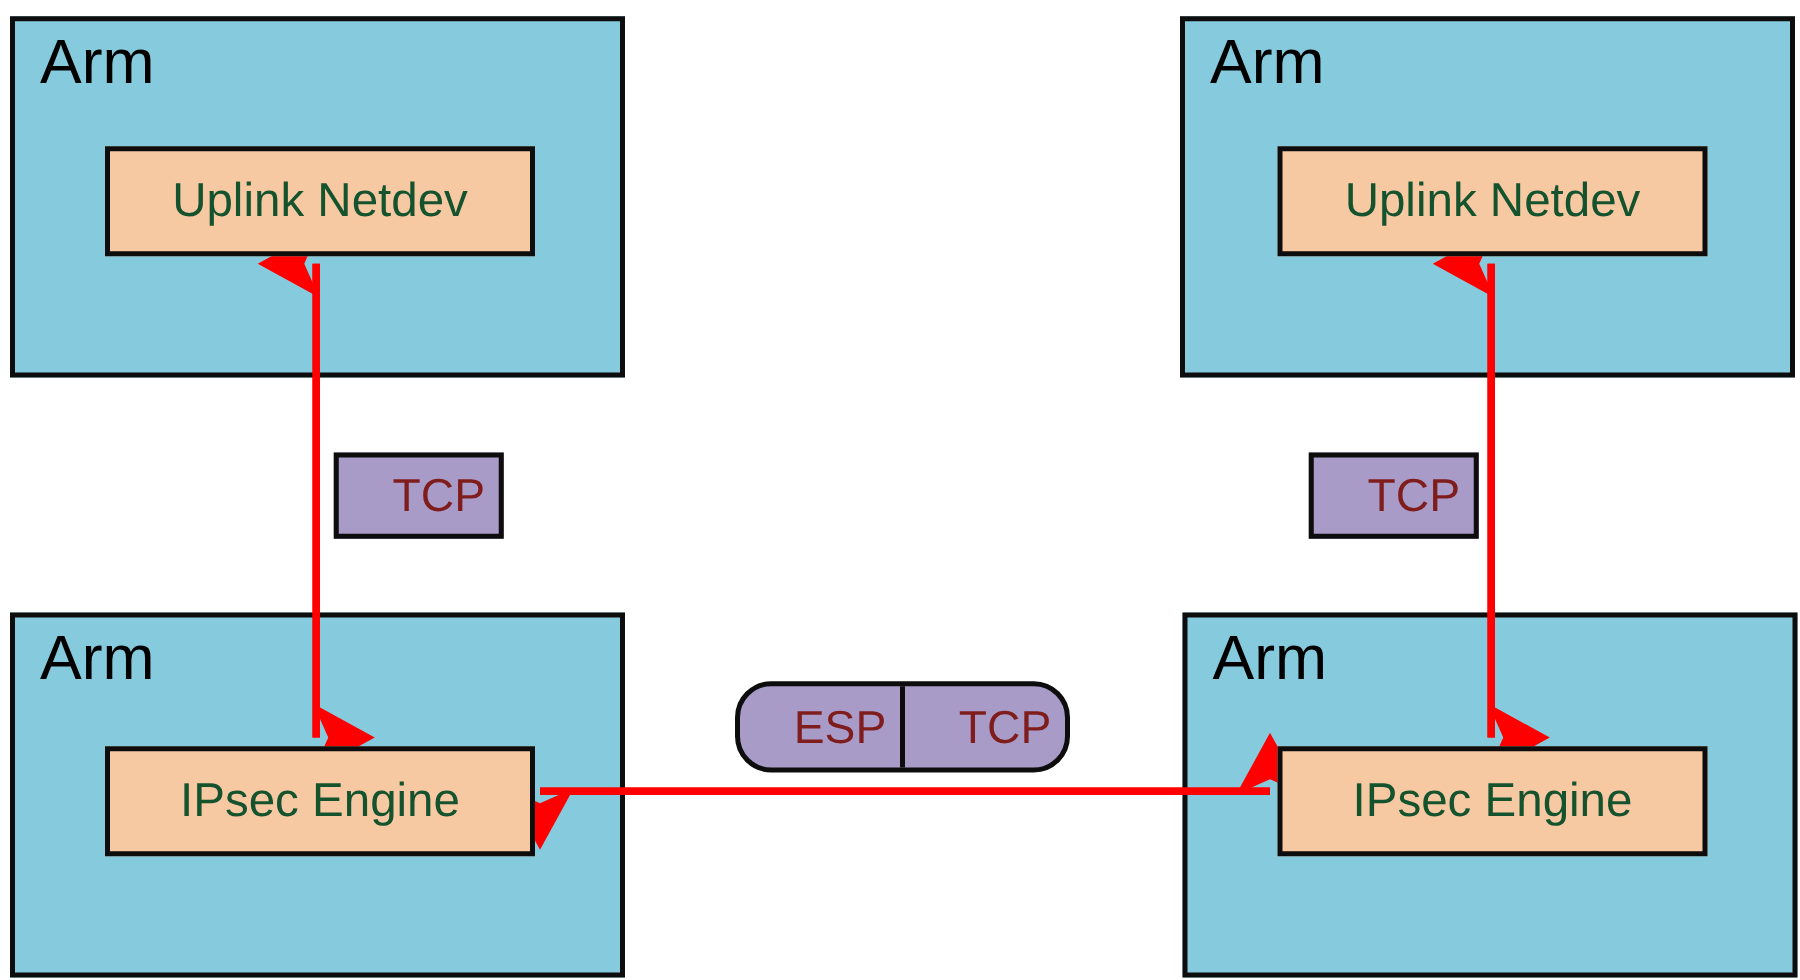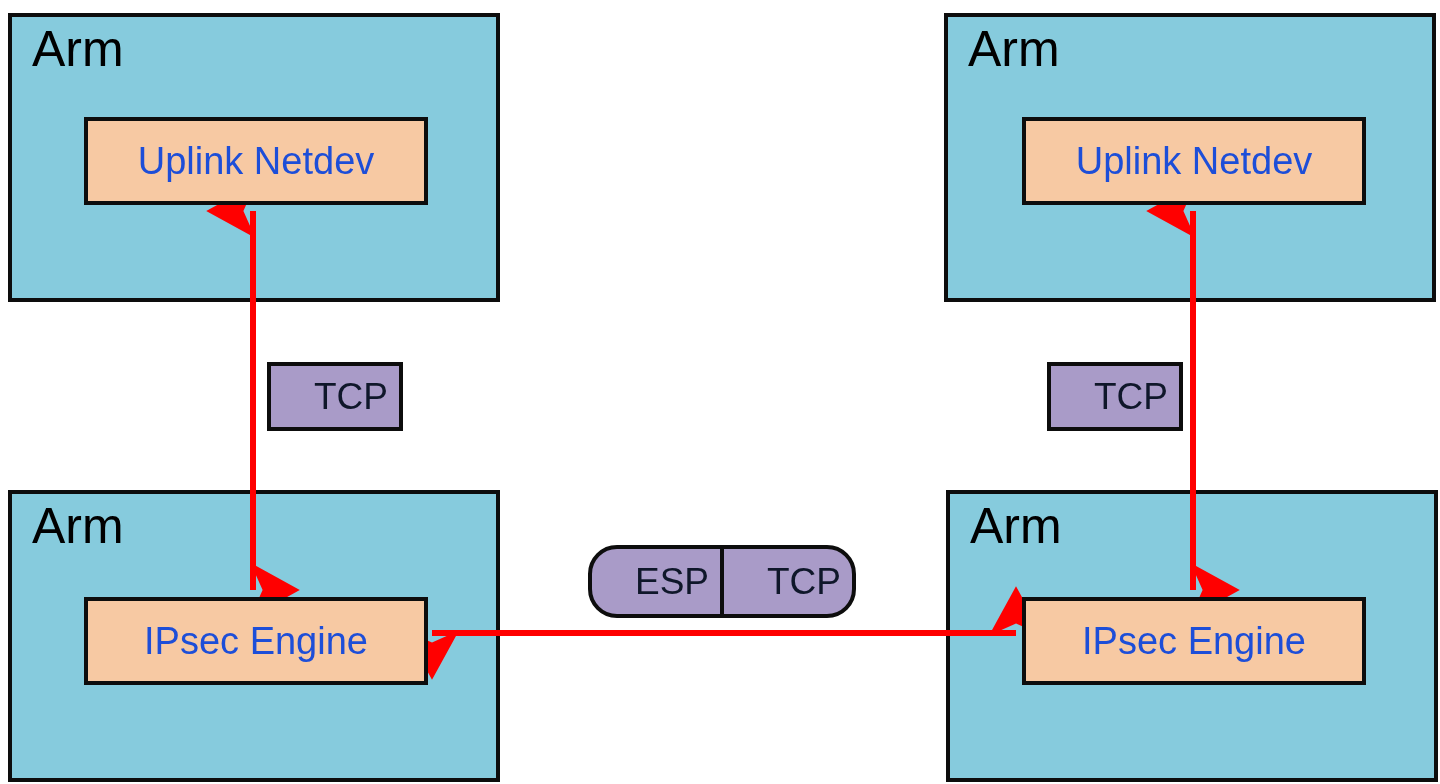--- a/index.html
+++ b/index.html
@@ -42,21 +42,21 @@
     background: #F7C9A3;
     border: 4px solid #0d0d0d;
     box-sizing: border-box;
     display: flex;
     align-items: center;
     justify-content: center;
   }
   .comp-label {
     font-size: 38px;
     line-height: 1;
-    color: #1d4ed8;
+    color: #14532d;
     white-space: nowrap;
   }
 
   
   .proto-box {
     position: absolute;
     background: #A99BC8;
     border: 4px solid #0d0d0d;
     box-sizing: border-box;
     display: flex;
@@ -69,21 +69,21 @@
     align-items: center;
     justify-content: center;
     box-sizing: border-box;
   }
   .proto-cell + .proto-cell {
     border-left: 4px solid #0d0d0d;
   }
   .proto-label {
     font-size: 37px;
     line-height: 1;
-    color: #0f172a;
+    color: #7f1d1d;
     white-space: nowrap;
     margin-left: 32px;
   }
 
   
   #arrows {
     position: absolute;
     left: 0;
     top: 0;
     width: 1440px;

